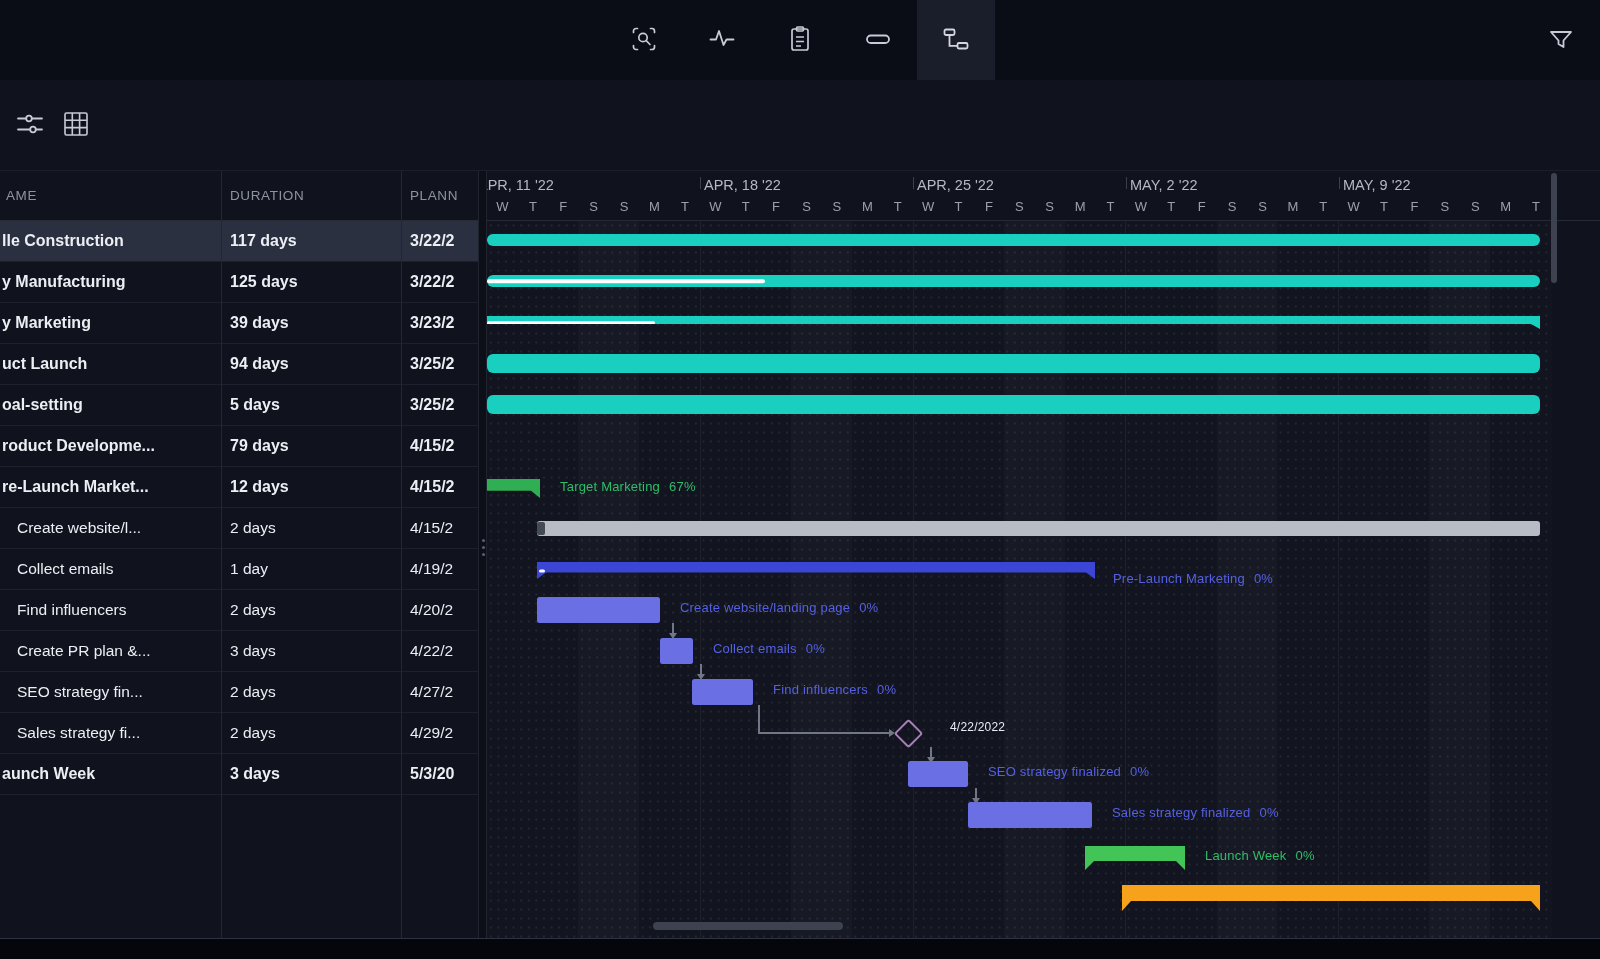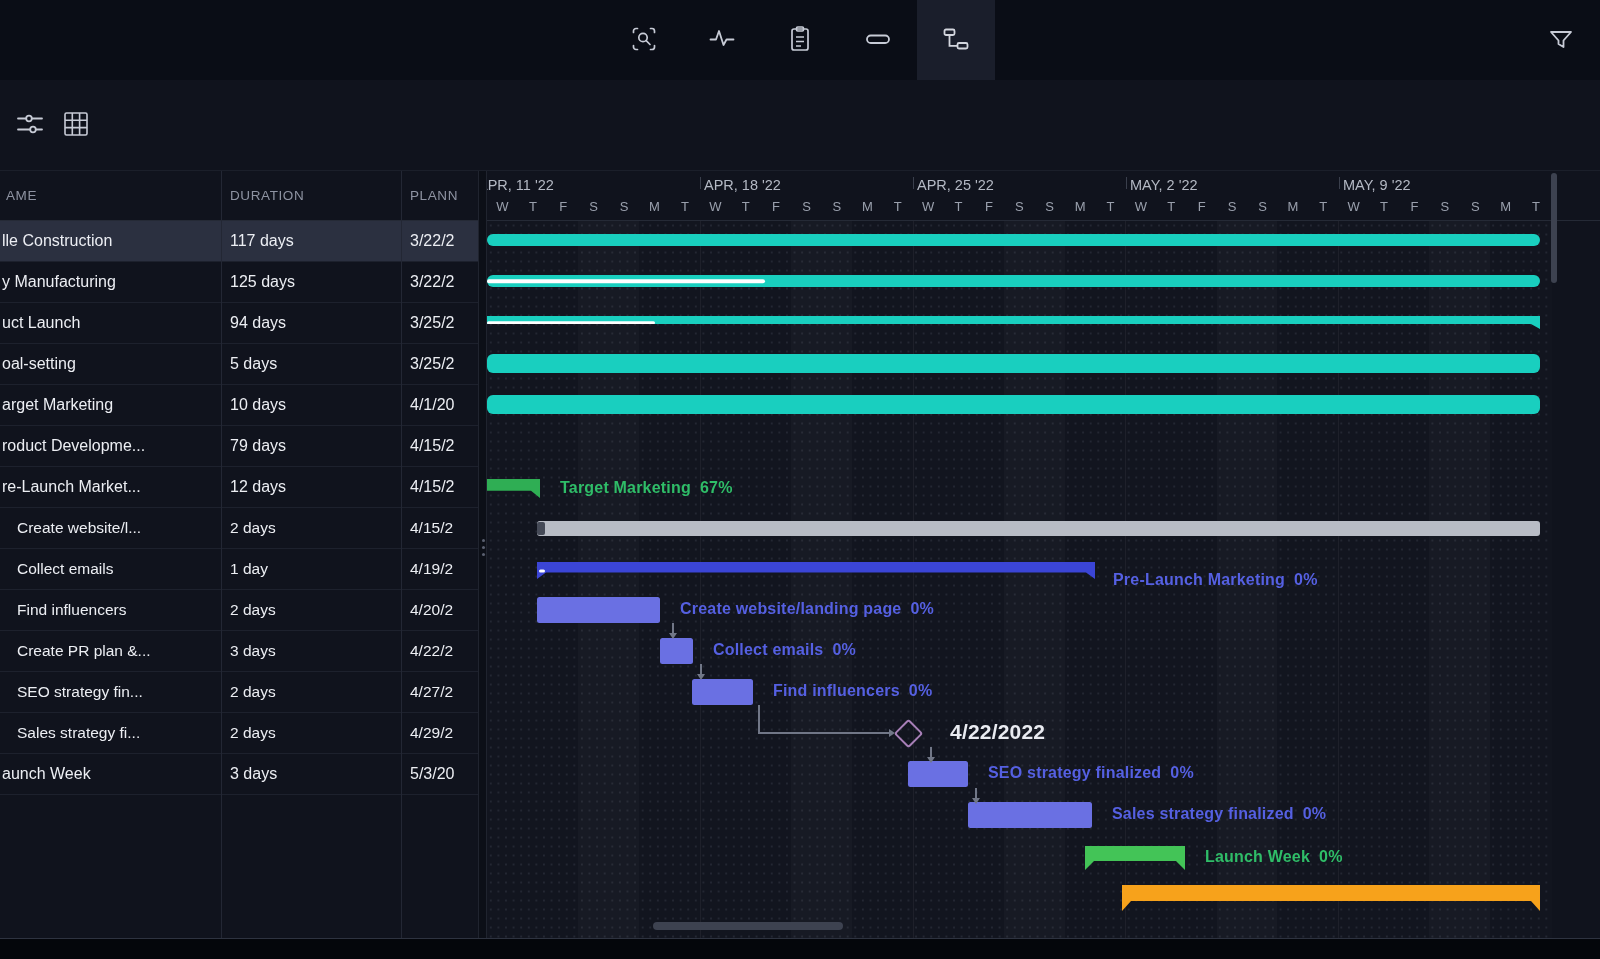--- a/index.html
+++ b/index.html
@@ -31,21 +31,21 @@
   .thead { position:absolute; left:0; top:0; width:478px; height:49px; display:grid;
            grid-template-columns:222px 180px 76px; align-items:center;
            color:#8e93a2; font-size:13.5px; letter-spacing:.6px; }
   .thead .hc { padding-left:8px; white-space:nowrap; overflow:hidden; }
   .thead .hc.first { padding-left:6px; }
   .rows { position:absolute; left:0; top:50px; width:478px; }
   .trow { height:41px; display:grid; grid-template-columns:222px 180px 76px; align-items:center;
           border-bottom:1px solid #1d212d; }
   .trow.selected { background:#2b3040; }
   .cell { color:#eceef3; font-size:15.5px; white-space:nowrap; overflow:hidden; padding-left:8px; }
-  .cell.bold { font-weight:400; font-size:16px; }
+  .cell.bold { font-weight:700; font-size:16px; }
   .cell.name { padding-left:2px; }
   .cell.name.child { padding-left:17px; }
   .colline { position:absolute; top:0; width:1px; height:768px; background:#232734; }
 
   
   .splitter { position:absolute; left:478px; top:0; width:9px; height:768px; background:#0c0f17;
               border-left:1px solid #20242f; border-right:1px solid #20242f; cursor:col-resize; }
   .grip { position:absolute; left:2.5px; top:368px; width:3px; height:3px; border-radius:50%;
           background:#5a6070; box-shadow:0 7px 0 #5a6070, 0 14px 0 #5a6070; }
 
@@ -81,25 +81,25 @@
   .progress { position:absolute; left:0; top:50%; transform:translateY(-50%); height:3.5px;
               background:#ffffff; border-radius:2px; }
   .handle { position:absolute; left:0; top:1px; width:8px; height:calc(100% - 2px);
             background:#454a57; border-radius:2px; }
   .tick { position:absolute; left:2px; top:50%; transform:translateY(-50%); width:6px; height:3px;
           background:#ffffff; border-radius:1.5px; }
 
   .milestone { position:absolute; width:21px; height:21px; border:2.5px solid #a77fb7;
                background:transparent; transform:rotate(45deg); border-radius:3px; }
 
-  .bar-label { position:absolute; font-size:16px; font-weight:700; white-space:nowrap; letter-spacing:.2px; }
+  .bar-label { position:absolute; font-size:13px; font-weight:400; white-space:nowrap; letter-spacing:.2px; }
   .bar-label .pct { margin-left:9px; }
   .lbl-green  { color:#2fbd68; }
   .lbl-purple { color:#5560e2; }
-  .lbl-white  { color:#e9ebf1; font-weight:700; font-size:21px; }
+  .lbl-white  { color:#e9ebf1; font-weight:400; font-size:12px; }
 
   .conn { position:absolute; background:#717787; }
   .arrow-down { position:absolute; width:0; height:0;
                 border-left:4px solid transparent; border-right:4px solid transparent;
                 border-top:6px solid #717787; }
   .arrow-right { position:absolute; width:0; height:0;
                  border-top:4px solid transparent; border-bottom:4px solid transparent;
                  border-left:6px solid #717787; }
 
   
@@ -180,33 +180,33 @@
             <div class="cell name bold">lle Construction</div>
             <div class="cell bold">117 days</div>
             <div class="cell bold">3/22/2</div>
           </div>
           <div class="trow">
             <div class="cell name bold">y Manufacturing</div>
             <div class="cell bold">125 days</div>
             <div class="cell bold">3/22/2</div>
           </div>
           <div class="trow">
+            <div class="cell name bold">y Marketing</div>
+            <div class="cell bold">39 days</div>
+            <div class="cell bold">3/23/2</div>
+          </div>
+          <div class="trow">
             <div class="cell name bold">uct Launch</div>
             <div class="cell bold">94 days</div>
             <div class="cell bold">3/25/2</div>
           </div>
           <div class="trow">
             <div class="cell name bold">oal-setting</div>
             <div class="cell bold">5 days</div>
             <div class="cell bold">3/25/2</div>
-          </div>
-          <div class="trow">
-            <div class="cell name bold">arget Marketing</div>
-            <div class="cell bold">10 days</div>
-            <div class="cell bold">4/1/20</div>
           </div>
           <div class="trow">
             <div class="cell name bold">roduct Developme...</div>
             <div class="cell bold">79 days</div>
             <div class="cell bold">4/15/2</div>
           </div>
           <div class="trow">
             <div class="cell name bold">re-Launch Market...</div>
             <div class="cell bold">12 days</div>
             <div class="cell bold">4/15/2</div>

